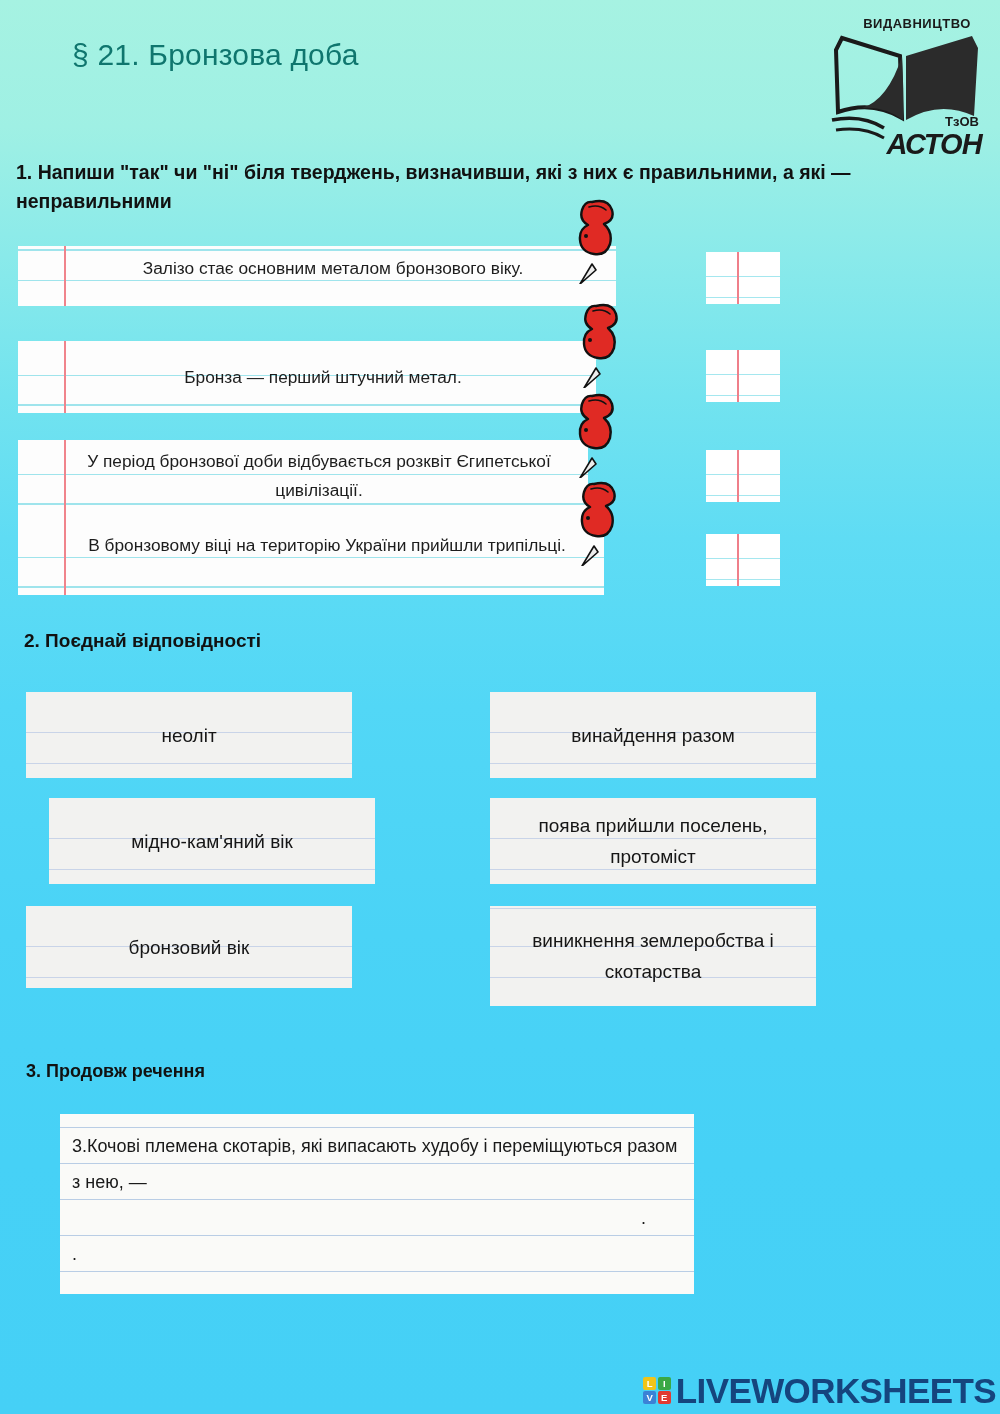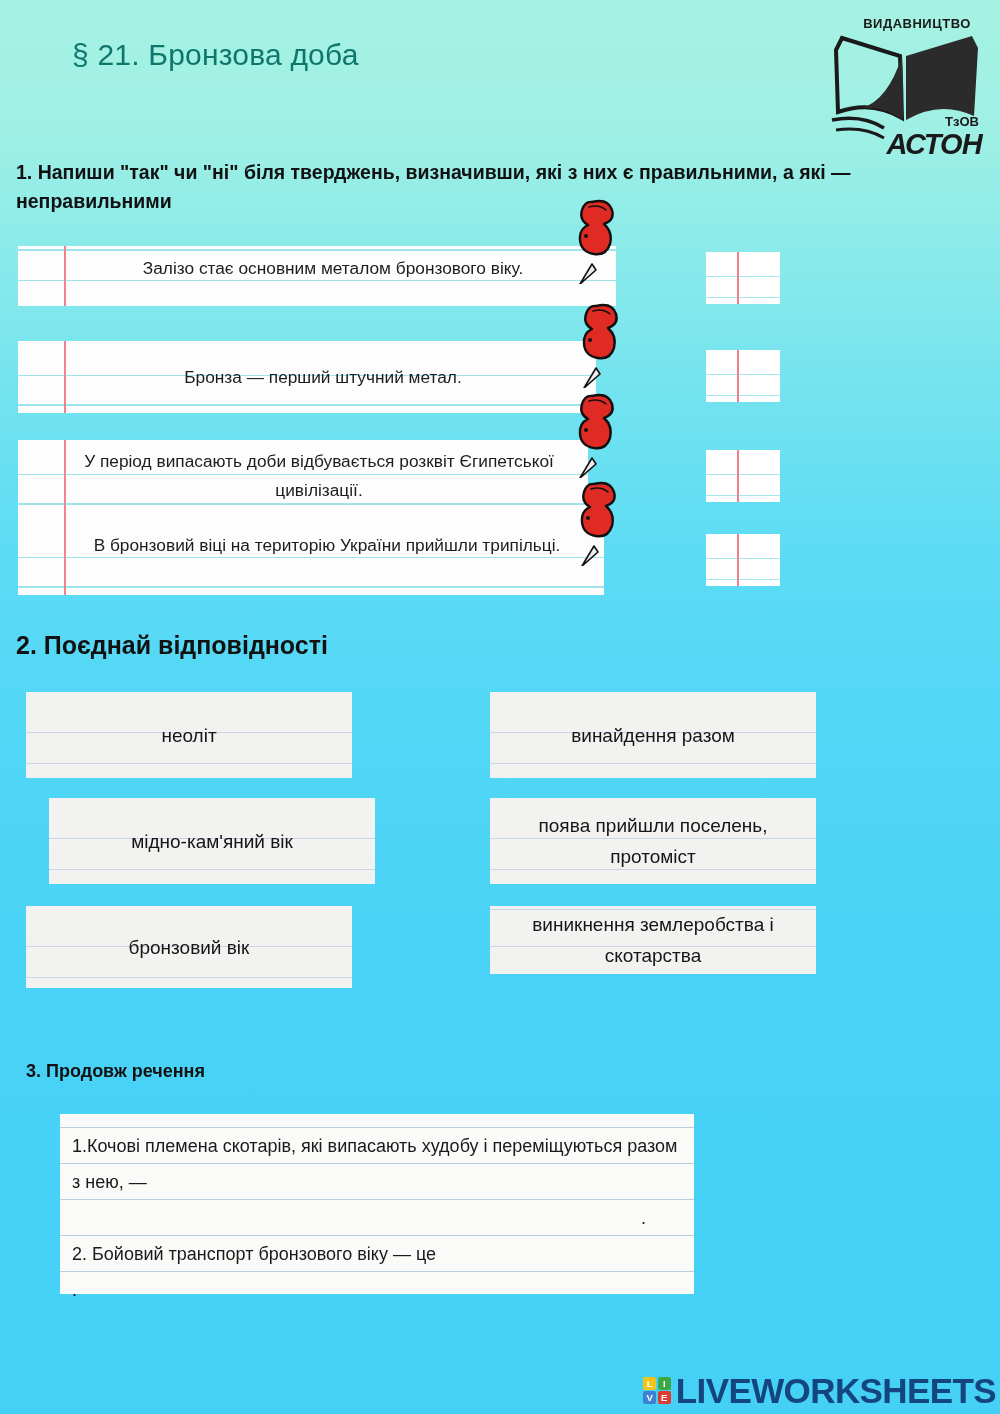--- a/index.html
+++ b/index.html
@@ -42,21 +42,21 @@
   }
 
   
   .sec-head {
     position: absolute;
     font-weight: bold;
     color: #111;
     line-height: 1.5;
   }
   #h1 { left: 16px; top: 158px; font-size: 19.5px; width: 960px; }
-  #h2 { left: 16px; top: 627px; font-size: 25px; }
+  #h2 { left: 24px; top: 627px; font-size: 19px; }
   #h3 { left: 26px; top: 1058px; font-size: 18px; }
 
   
   .paper {
     background-color: #fdfdfd;
     background-image: repeating-linear-gradient(
         180deg,
         rgba(255,255,255,0) 0px,
         rgba(255,255,255,0) 28px,
         #9fe4ec 28px,
@@ -162,21 +162,21 @@
     cursor: pointer;
   }
   .col-l { left: 26px; width: 326px; text-align: center; }
   .col-r { left: 490px; width: 326px; }
 
   #m1 { top: 692px; height: 86px; }
   #m2 { top: 798px; height: 86px; margin-left: 23px; }
   #m3 { top: 906px; height: 82px; }
   #n1 { top: 692px; height: 86px; }
   #n2 { top: 798px; height: 86px; }
-  #n3 { top: 906px; height: 68px; }
+  #n3 { top: 906px; height: 100px; }
 
   
   #sentbox {
     position: absolute;
     left: 60px;
     top: 1114px;
     width: 634px;
     height: 180px;
     background-color: #fafaf8;
     background-image: repeating-linear-gradient(
@@ -248,24 +248,24 @@
 
 <div class="sec-head" id="h1">1. Напиши "так" чи "ні" біля тверджень, визначивши, які з них є правильними, а які  — неправильними</div>
 
 <div class="paper stmt" id="s1">
   <div class="txt">Залізо стає основним металом бронзового віку.</div>
 </div>
 <div class="paper stmt" id="s2">
   <div class="txt">Бронза — перший штучний метал.</div>
 </div>
 <div class="paper stmt" id="s3">
-  <div class="txt">У період випасають доби відбувається розквіт Єгипетської цивілізації.</div>
+  <div class="txt">У період бронзової доби відбувається розквіт Єгипетської цивілізації.</div>
 </div>
 <div class="paper stmt" id="s4">
-  <div class="txt">В бронзовий віці на територію України прийшли трипільці.</div>
+  <div class="txt">В бронзовому віці на територію України прийшли трипільці.</div>
 </div>
 
 <div class="ansbox" id="a1"></div>
 <div class="ansbox" id="a2"></div>
 <div class="ansbox" id="a3"></div>
 <div class="ansbox" id="a4"></div>
 
 <svg class="pin" id="p1" viewBox="0 0 58 88">
   <path d="M30 74 L14 88 L26 68 Z" fill="#ededed" stroke="#111" stroke-width="1.6" stroke-linejoin="round"></path>
   <path d="M26 6 Q42 2 46 14 Q49 24 38 28 Q47 36 44 48 Q40 60 28 58 Q15 56 14 44 Q13 33 22 29 Q13 24 16 14 Q19 5 26 6 Z" fill="#e02a24" stroke="#111" stroke-width="2.4" stroke-linejoin="round"></path>
@@ -297,24 +297,23 @@
 <div class="mcard col-l" id="m2">мідно-кам'яний вік</div>
 <div class="mcard col-l" id="m3">бронзовий вік</div>
 
 <div class="mcard col-r" id="n1">винайдення разом</div>
 <div class="mcard col-r" id="n2">появa прийшли поселень, протоміст</div>
 <div class="mcard col-r" id="n3">виникнення землеробства і скотарства</div>
 
 <div class="sec-head" id="h3">3. Продовж речення</div>
 
 <div id="sentbox">
-  <div class="line">1.Кочові племена скотарів, які випасають худобу і переміщуються разом з нею, —</div>
+  <div class="line">3.Кочові племена скотарів, які випасають худобу і переміщуються разом з нею, —</div>
   <div class="gapdot">.</div>
   <div class="blankline"></div>
-  <div class="line">2. Бойовий транспорт бронзового віку — це</div>
   <div class="line">.</div>
 </div>
 
 <div class="footer">
   <div class="tile-wrap">
     <div class="tile" style="background: rgb(240, 196, 25);">L</div>
     <div class="tile" style="background: rgb(58, 168, 69);">I</div>
     <div class="tile" style="background: rgb(59, 130, 214);">V</div>
     <div class="tile" style="background: rgb(224, 59, 51);">E</div>
   </div>

